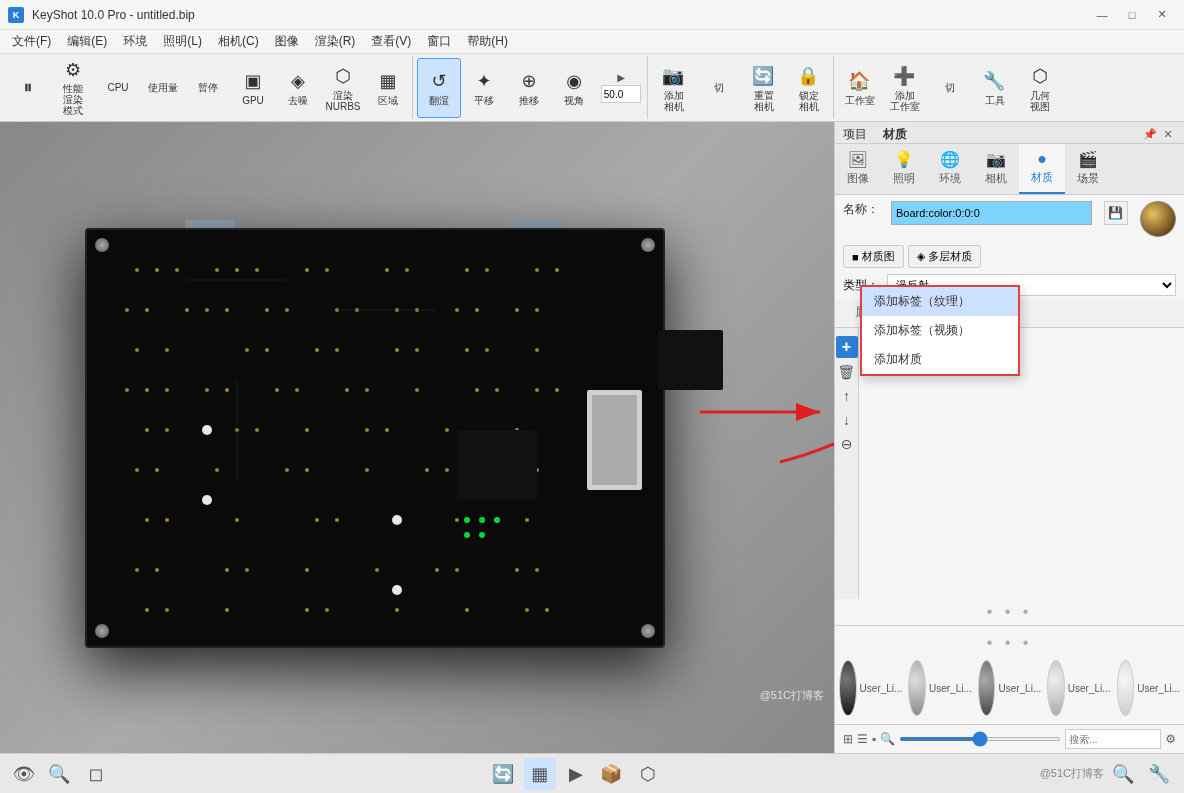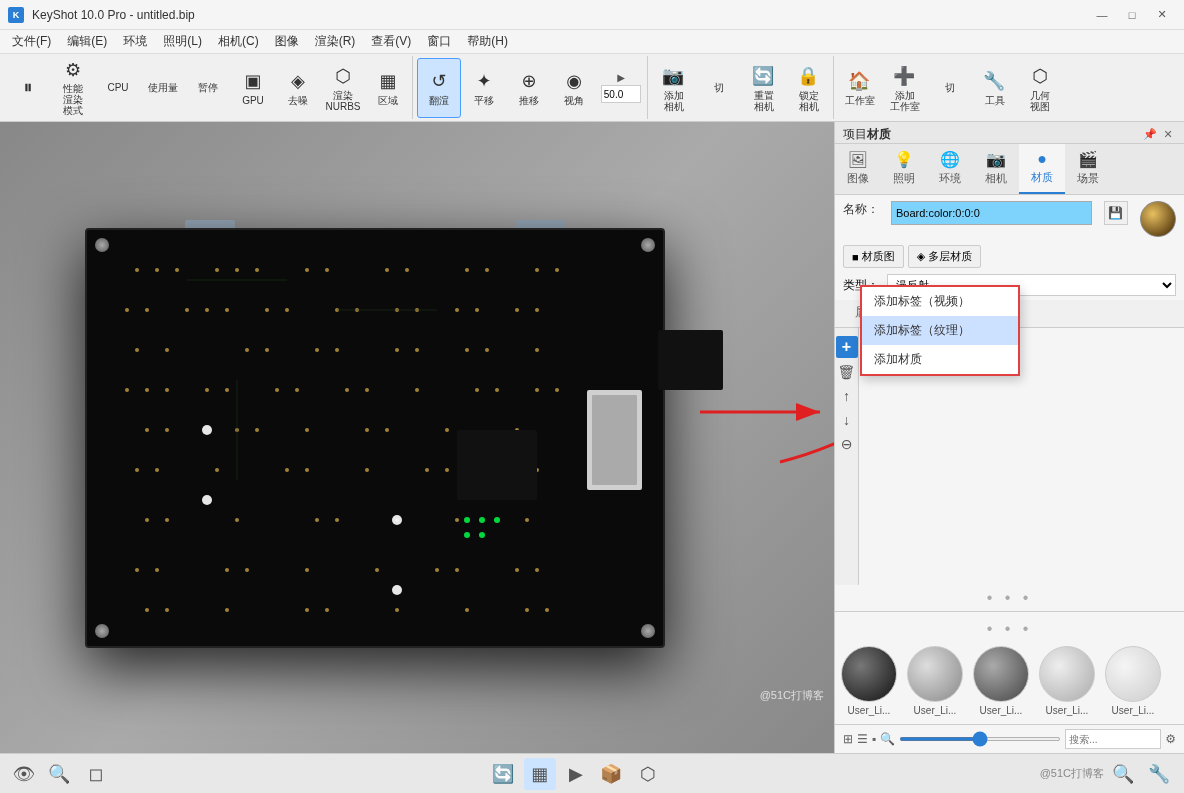--- a/index.html
+++ b/index.html
@@ -362,21 +362,21 @@
       padding: 4px;
     }
     .material-grid {
       display: flex;
       gap: 6px;
       overflow-x: auto;
       padding: 4px 0;
     }
     .mat-grid-item {
       display: flex;
-      flex-direction: column;
+      flex-direction: row;
       align-items: center;
       gap: 3px;
       cursor: pointer;
       min-width: 60px;
     }
     .mat-sphere {
       width: 56px;
       height: 56px;
       border-radius: 50%;
       border: 1px solid #ccc;
@@ -755,21 +755,21 @@
 
       <path d="M 700 290 Q 760 290 820 290" stroke="#e02020" stroke-width="3" fill="none" marker-end="url(#arrowhead1)"></path>
 
       <path d="M 780 340 Q 820 330 860 310" stroke="#e02020" stroke-width="3" fill="none" marker-end="url(#arrowhead2)"></path>
     </svg>
   </div>
 
   <div class="right-panel">
 
     <div class="panel-header">
-      <div style="display:flex;gap:0;align-items:center;text-align:center;">
+      <div style="display:flex;gap:16px;align-items:center;text-align:center;">
         <span style="font-size:12px;color:#333;">项目</span>
         <span style="font-size:12px;font-weight:bold;color:#333;">材质</span>
       </div>
       <div class="panel-close-btns">
         <div class="panel-close-btn">📌</div>
         <div class="panel-close-btn">✕</div>
       </div>
     </div>
 
     <div class="panel-tabs">
@@ -881,22 +881,22 @@
         <span class="ps-icon">🔍</span>
       </div>
       <input type="range" class="search-slider" min="0" max="100" value="50" style="">
       <input type="text" class="search-input-small" placeholder="搜索..." style="">
       <span class="ps-icon">⚙</span>
     </div>
   </div>
 </div>
 
 <div class="dropdown-menu">
+  <div class="dropdown-item highlighted">添加标签（纹理）</div>
   <div class="dropdown-item">添加标签（视频）</div>
-  <div class="dropdown-item highlighted">添加标签（纹理）</div>
   <div class="dropdown-item">添加材质</div>
 </div>
 
 <div class="bottom-bar">
   <div class="bottom-bar-left">
     <div class="bottom-btn">👁</div>
     <div class="bottom-btn">🔍</div>
     <div class="bottom-btn">◻</div>
   </div>
   <div class="bottom-bar-center">

